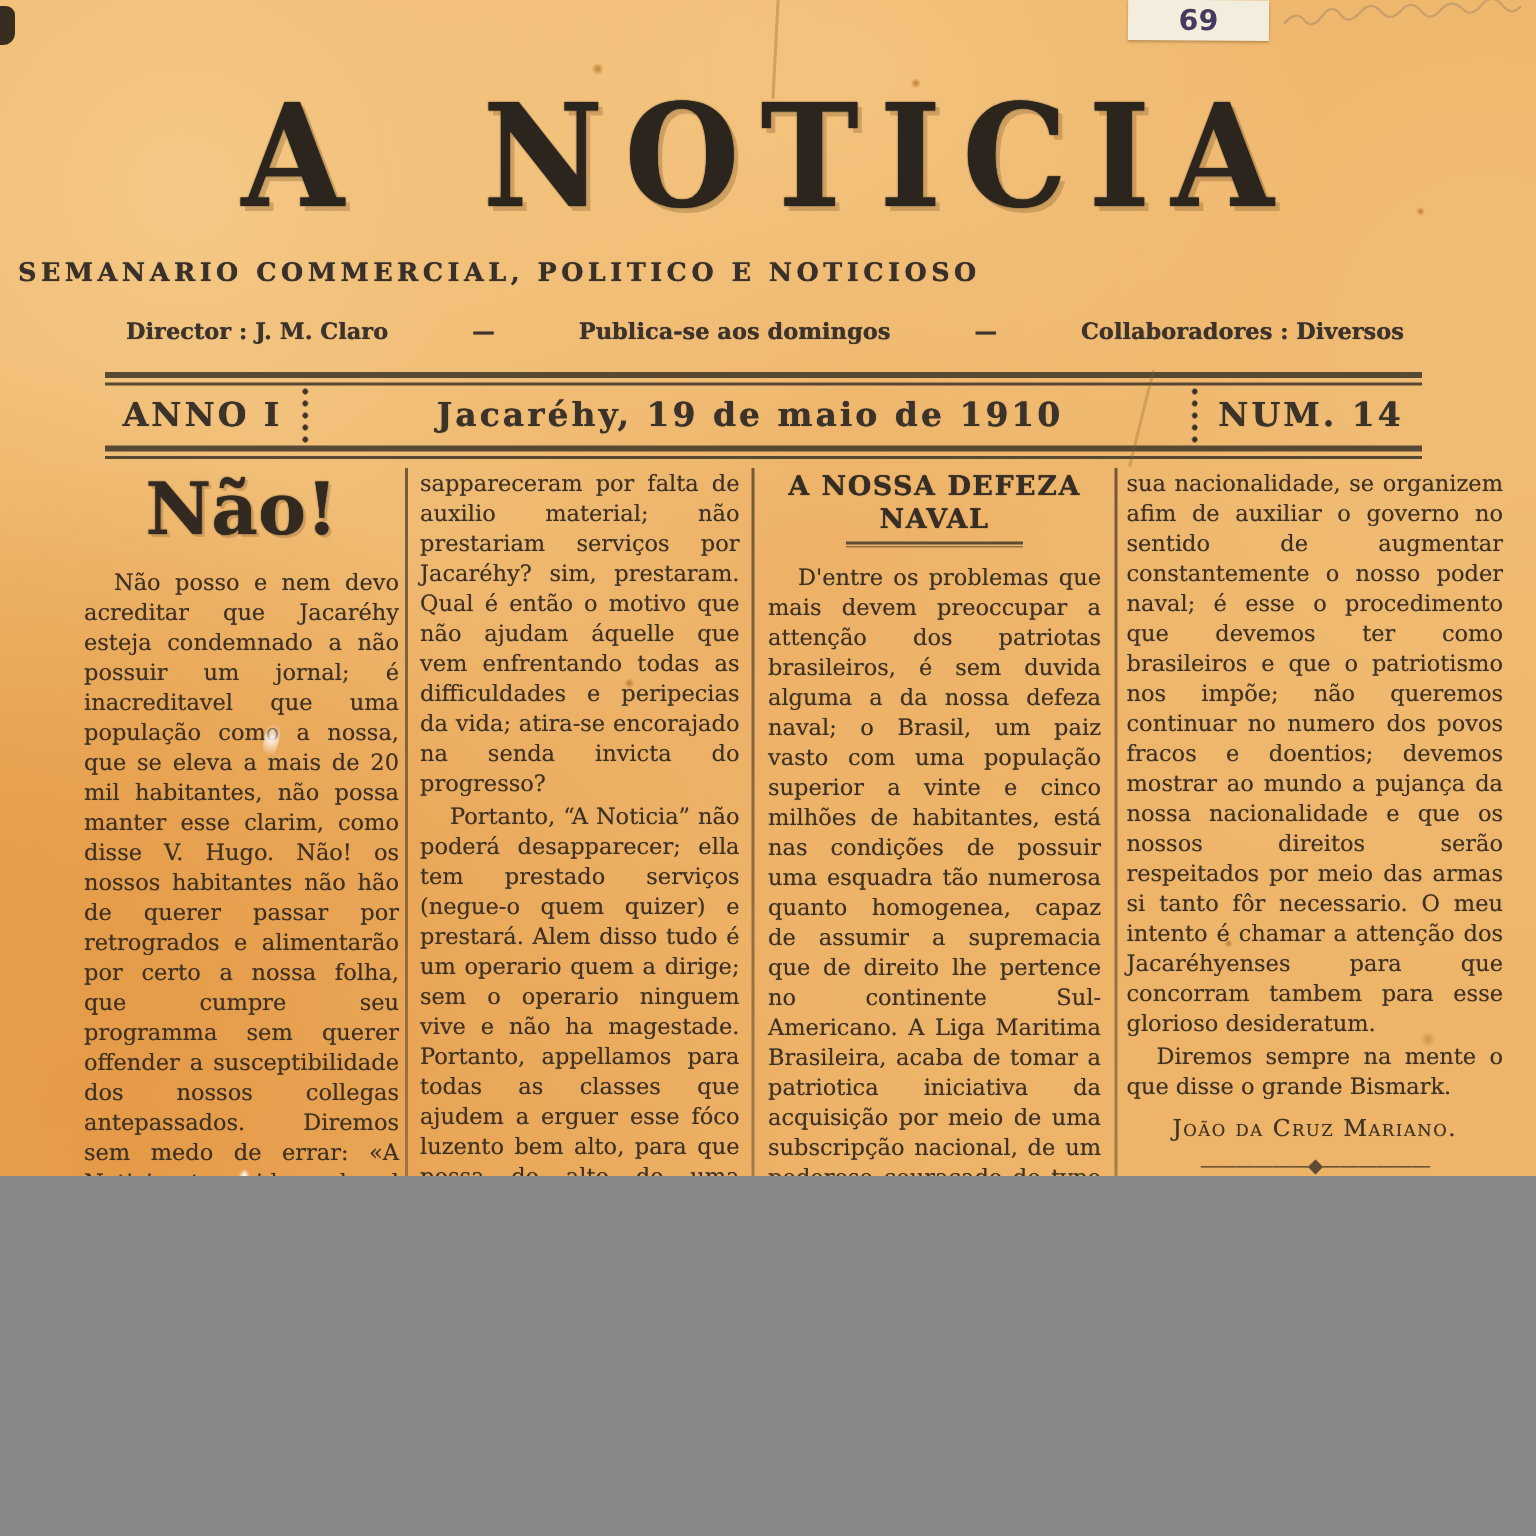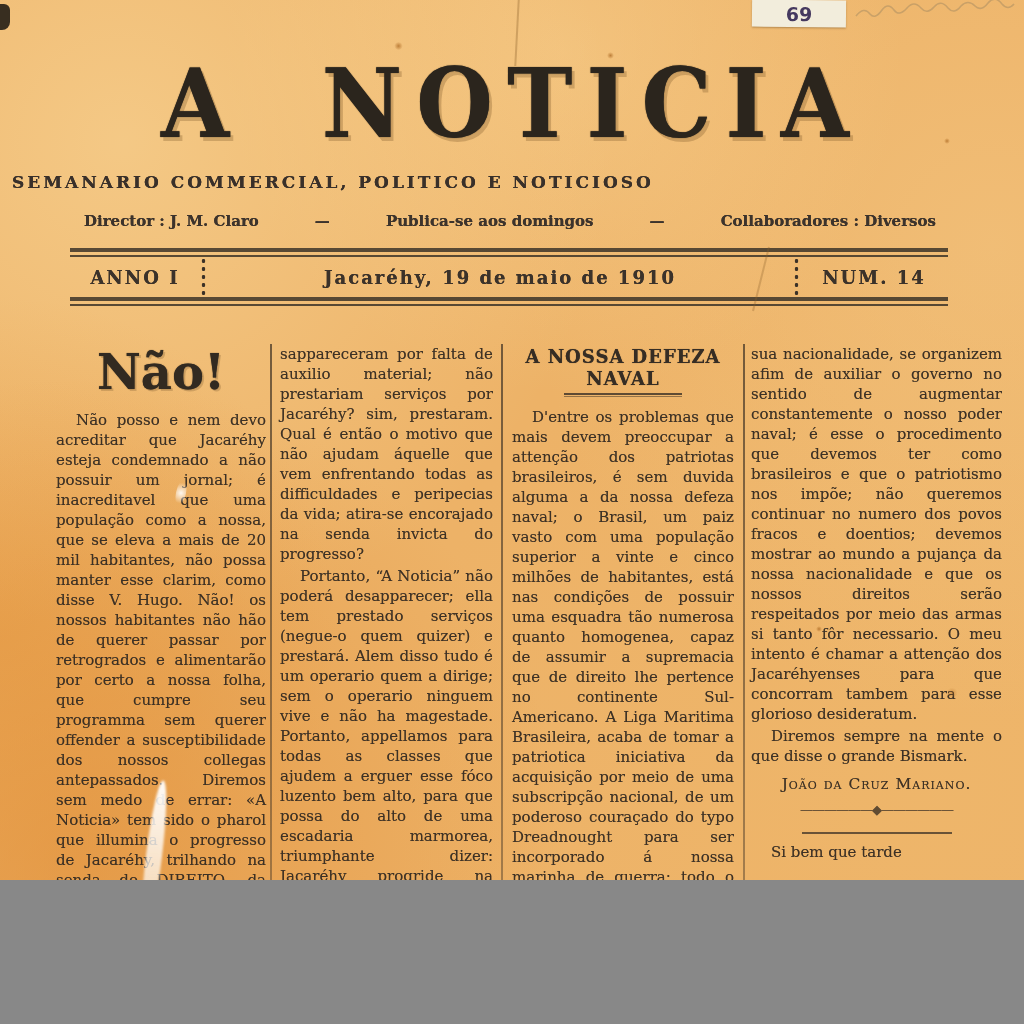--- a/index.html
+++ b/index.html
@@ -1,17 +1,17 @@
 <!DOCTYPE html>
 <html><head>
 <meta charset="utf-8">
 <style>
   html,body{margin:0;padding:0;background:#888;}
   .page{
-    position:relative;width:1024px;height:880px;overflow:hidden;
+    position:relative;width:1024px;height:784px;overflow:hidden;
     font-family:"DejaVu Serif","Liberation Serif",serif;
     background-color:#edb267;
     background-image:
       radial-gradient(circle at 8% 98%, rgba(223,138,50,0.55), rgba(223,138,50,0) 38%),
       radial-gradient(circle at 0% 72%, rgba(228,150,60,0.45), rgba(228,150,60,0) 28%),
       radial-gradient(circle at 12% 16%, rgba(250,219,158,0.55), rgba(250,219,158,0) 42%),
       radial-gradient(circle at 55% 6%, rgba(250,215,152,0.45), rgba(250,215,152,0) 34%),
       radial-gradient(circle at 97% 28%, rgba(246,207,142,0.38), rgba(246,207,142,0) 40%),
       radial-gradient(circle at 92% 90%, rgba(240,188,112,0.35), rgba(240,188,112,0) 45%);
     color:#3a3027;
@@ -42,30 +42,30 @@
   .byline-row{
     position:absolute;left:84px;right:88px;top:212px;
     display:flex;justify-content:space-between;align-items:center;
     font-size:15px;font-weight:bold;color:#3c332c;text-shadow:0 0 .5px #3c332c;gap:16px;
   }
   
   .dateline{position:absolute;left:70px;right:76px;top:248px;}
   .dr{height:3px;border-top:4px solid #43392b;border-bottom:2px solid #43392b;opacity:.88;}
   .band-row{display:flex;align-items:stretch;height:40px;}
   .band-cell{display:flex;align-items:center;justify-content:center;
-    font-size:18px;font-weight:bold;letter-spacing:2px;color:#3b322a;text-shadow:0 0 .6px #3b322a;}
+    font-size:22px;font-weight:bold;letter-spacing:2px;color:#3b322a;text-shadow:0 0 .6px #3b322a;}
   .cell-anno{width:130px;}
   .cell-date{flex:1;}
   .cell-num{width:148px;}
   .dot-sep{width:7px;background-image:radial-gradient(circle at 50% 50%, #3b3127 1.7px, rgba(0,0,0,0) 2.1px);
     background-size:7px 8px;background-repeat:repeat-y;background-position:center top;}
   
   .columns{
     position:absolute;left:14px;right:10px;top:312px;bottom:0;
-    display:flex;overflow:hidden;margin-top:32px;
+    display:flex;overflow:hidden;
   }
   .col{overflow:hidden;font-size:15px;line-height:20px;color:rgba(54,44,35,.92);
     text-shadow:0 0 .5px rgba(54,44,35,.55);}
   .col-0{width:256px;padding-left:42px;padding-right:4px;box-sizing:border-box;}
   .col-1{width:229px;padding:0 8px;box-sizing:border-box;}
   .col-2{width:240px;padding:0 9px;box-sizing:border-box;}
   .col-3{flex:1;padding:0 12px 0 6px;box-sizing:border-box;}
   .vrule{width:2px;background:linear-gradient(rgba(72,57,40,.75),rgba(72,57,40,.45));}
   .blk{margin:0;}
   .para{text-align:justify;text-indent:20px;margin-bottom:2px;}

